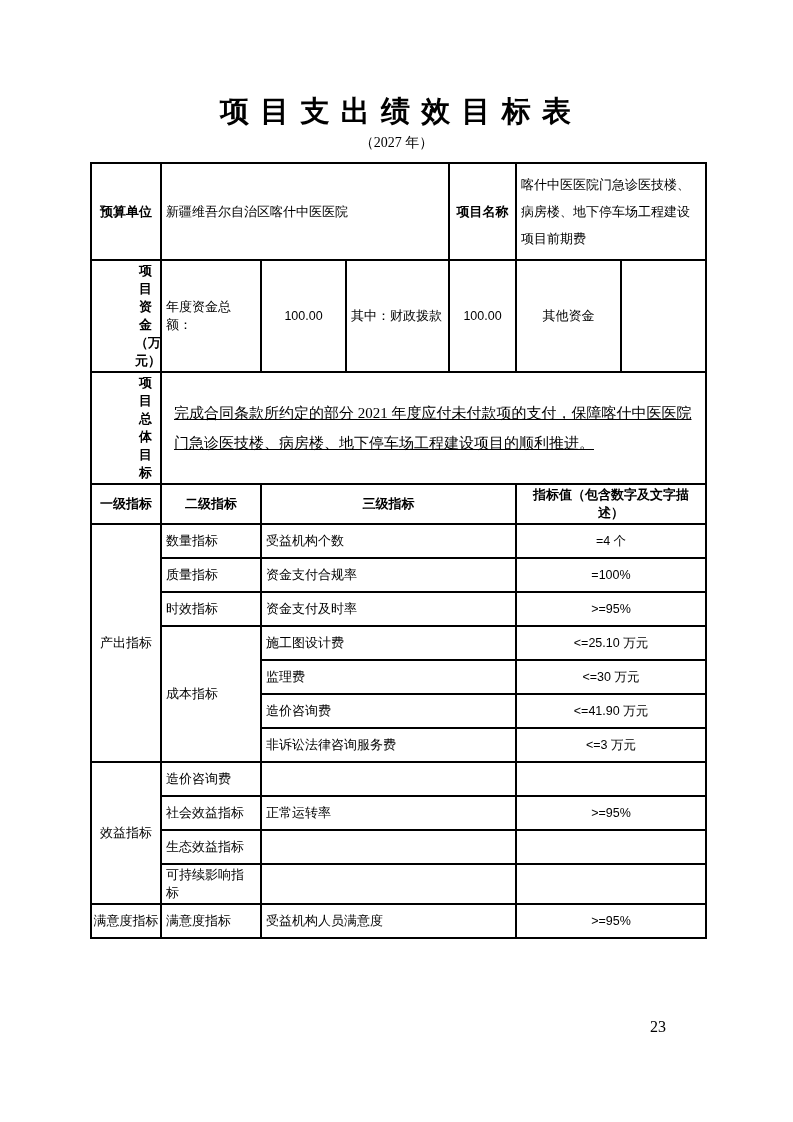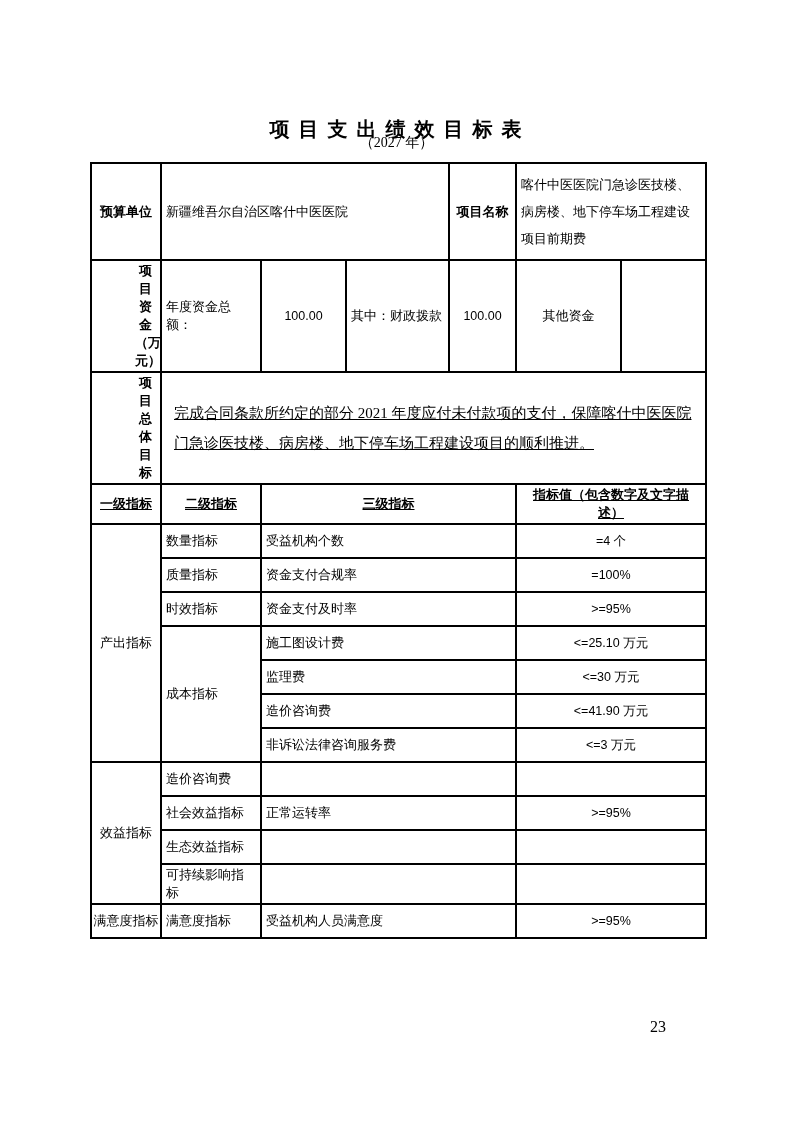--- a/index.html
+++ b/index.html
@@ -9,25 +9,24 @@
     background: #ffffff;
     color: #000000;
     font-family: "Liberation Serif", serif;
     position: relative;
     overflow: hidden;
   }
   .doc-title {
     position: absolute;
     top: 92px; left: 0; width: 100%;
     text-align: center;
-    font-size: 20px;
+    font-size: 29px;
     font-weight: bold;
     letter-spacing: 2px;
     white-space: nowrap;
-    margin-top: 24px;
   }
   .doc-subtitle {
     position: absolute;
     top: 134px; left: 0; width: 100%;
     text-align: center;
     font-size: 14px;
   }
   table.main {
     position: absolute;
     left: 90px; top: 162px;
@@ -51,21 +50,21 @@
   .num {
     font-family: "Liberation Sans", sans-serif;
     font-size: 12.5px;
     text-align: center;
   }
   .spacious { line-height: 27px; }
   .goal-text { line-height: 30px; font-size: 15px; padding-left: 12px; text-decoration: underline; }
   tr.r1 { height: 97px; }
   tr.r2 { height: 63px; }
   tr.r3 { height: 66px; }
-  tr.rhead { height: 38px; text-decoration: underline; }
+  tr.rhead { height: 38px; }
   tr.rdata { height: 34px; }
   .page-number {
     position: absolute;
     left: 650px; top: 1018px;
     font-size: 16px;
     font-family: "Liberation Serif", serif;
   }
 </style>
 </head>
 <body>

